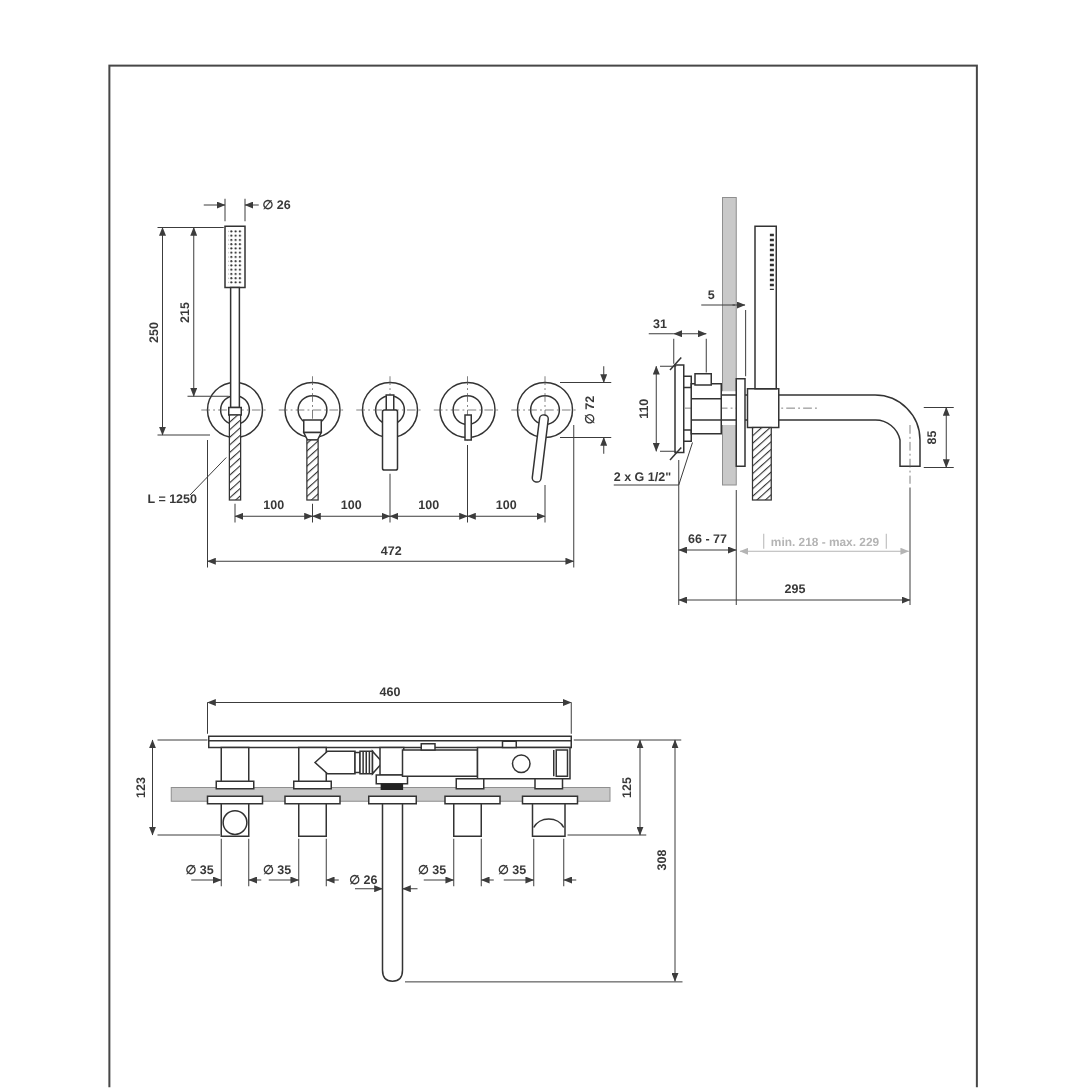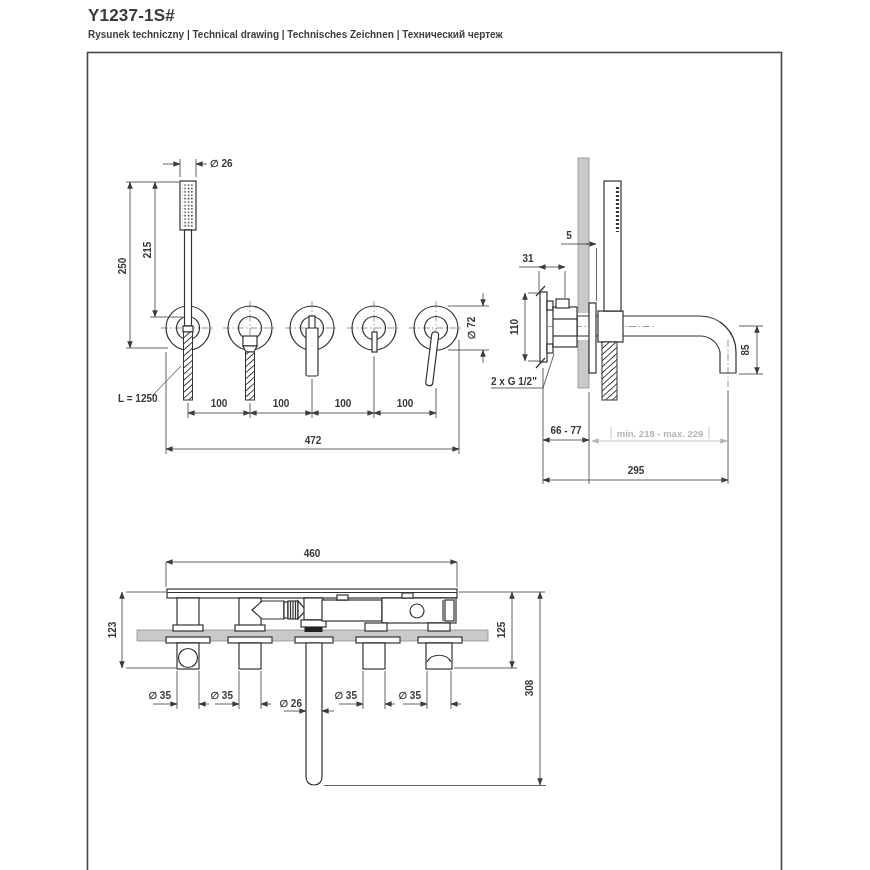--- a/index.html
+++ b/index.html
@@ -13,24 +13,20 @@
   .fx{stroke:#333;stroke-width:1.2;fill:#fff;}
   .fxn{stroke:#333;stroke-width:1.2;fill:none;}
   .thin{stroke:#3c3c3c;stroke-width:.8;fill:none;}
   .thing{stroke:#b4b4b4;stroke-width:.8;fill:none;}
   .cl{stroke:#555;stroke-width:.6;fill:none;stroke-dasharray:7 2.5 1.5 2.5;}
 </style>
 </head>
 <body>
 
 <div class="page">
-  <div class="hdr">
-    <h1>Y1237-1S#</h1>
-    <p>Rysunek techniczny | Technical drawing | Technisches Zeichnen | Технический чертеж</p>
-  </div>
 
   <svg width="870" height="870" viewBox="0 0 870 870">
     <defs>
       <marker id="ar" viewBox="0 0 10 8" refX="9.5" refY="4" markerWidth="9" markerHeight="7" orient="auto-start-reverse">
         <path d="M0,0 L10,4 L0,8 z" fill="#3c3c3c"></path>
       </marker>
       <marker id="arg" viewBox="0 0 10 8" refX="9.5" refY="4" markerWidth="9" markerHeight="7" orient="auto-start-reverse">
         <path d="M0,0 L10,4 L0,8 z" fill="#b4b4b4"></path>
       </marker>
       <pattern id="hosePat" width="4.5" height="4.5" patternUnits="userSpaceOnUse" patternTransform="rotate(48)">

